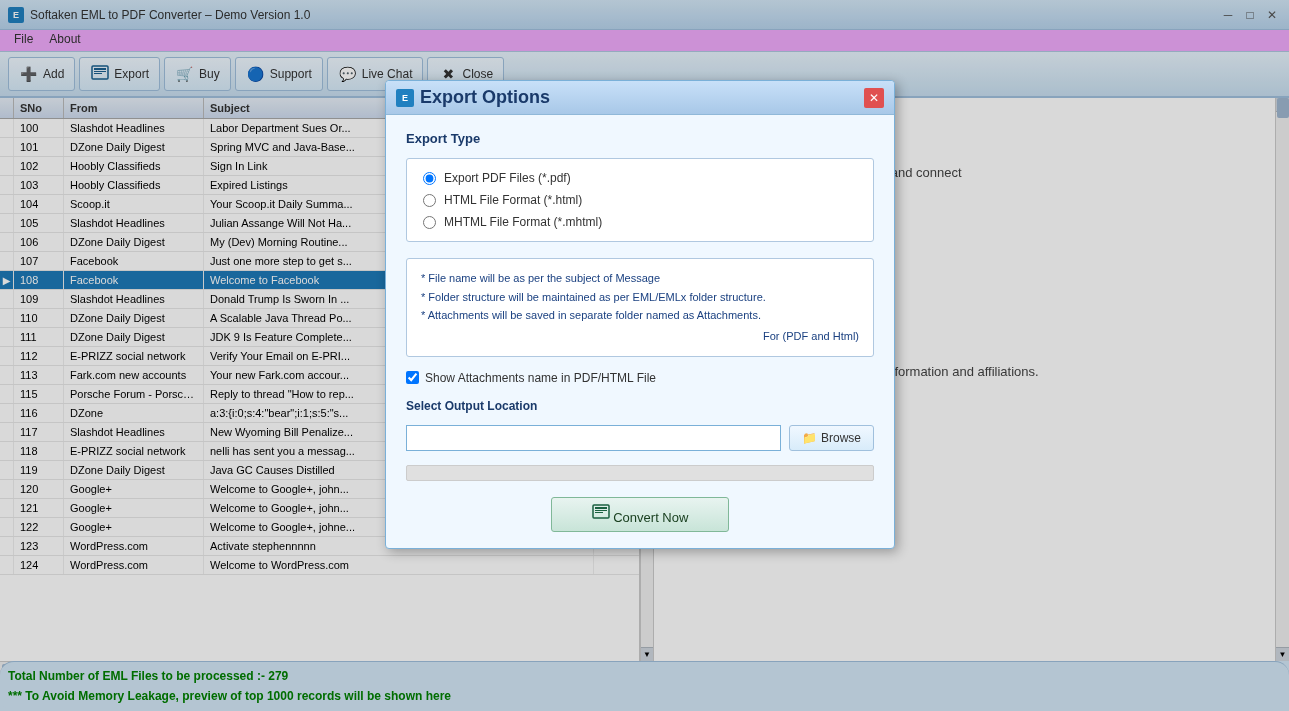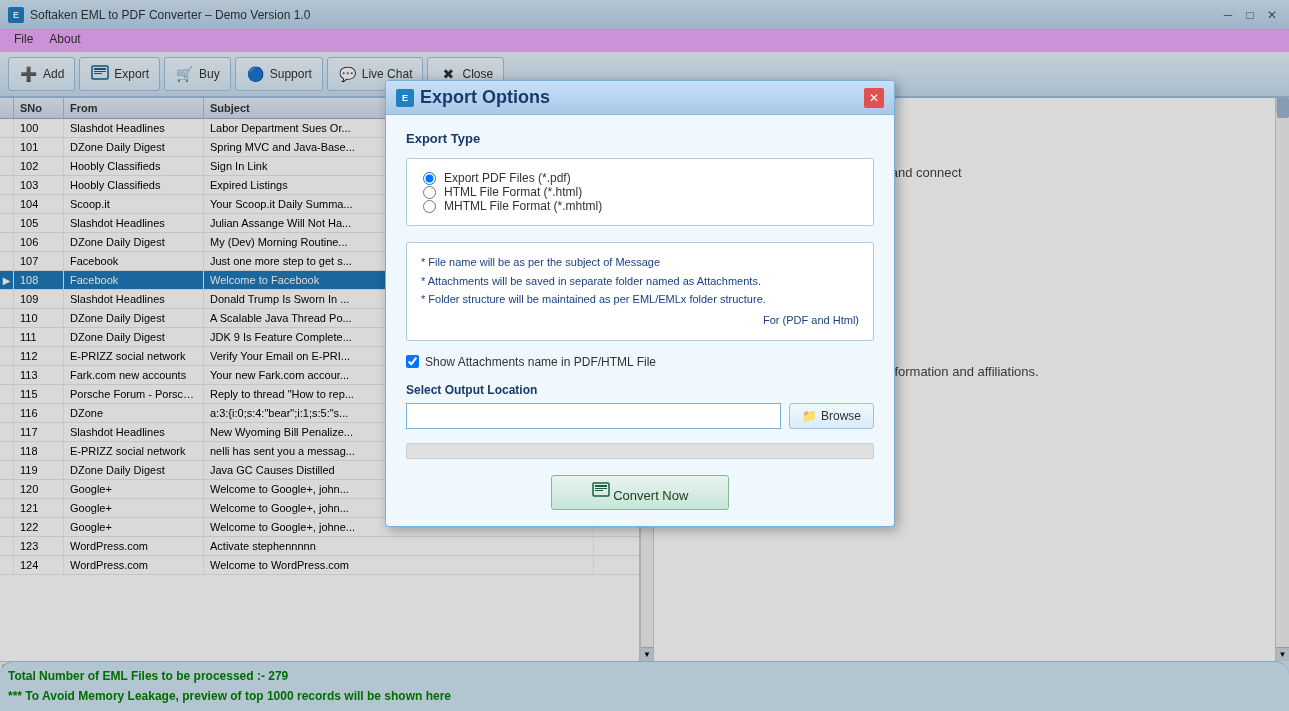--- a/index.html
+++ b/index.html
@@ -233,21 +233,21 @@
     }
     .export-type-label {
       font-size: 13px;
       font-weight: bold;
       color: #1a3a6a;
       margin-bottom: 12px;
     }
     .radio-group {
       display: flex;
       flex-direction: column;
-      gap: 0;
+      gap: 8px;
       margin-bottom: 16px;
       background: white;
       border: 1px solid #b0c8e0;
       padding: 12px 16px;
       border-radius: 3px;
     }
     .radio-option {
       display: flex;
       align-items: center;
       gap: 8px;
@@ -278,21 +278,21 @@
       gap: 6px;
       margin-bottom: 14px;
       font-size: 12px;
       color: #333;
     }
     .checkbox-row input[type="checkbox"] { cursor: pointer; }
     .output-location-label {
       font-size: 12px;
       font-weight: bold;
       color: #1a3a6a;
-      margin-bottom: 6px;
+      margin-bottom: 12px;
     }
     .output-row {
       display: flex;
       gap: 8px;
       align-items: center;
       margin-bottom: 14px;
     }
     .output-input {
       flex: 1;
       height: 26px;
@@ -621,22 +621,22 @@
           <span>HTML File  Format (*.html)</span>
         </label>
         <label class="radio-option">
           <input type="radio" name="export-type" value="mhtml" style="">
           <span>MHTML File  Format (*.mhtml)</span>
         </label>
       </div>
 
       <div class="info-box">
         <span class="info-line">* File name will be as per the subject of Message</span>
+        <span class="info-line">* Folder structure will be maintained as per EML/EMLx folder structure.</span>
         <span class="info-line">* Attachments will be saved in separate folder named as Attachments.</span>
-        <span class="info-line">* Folder structure will be maintained as per EML/EMLx folder structure.</span>
         <div class="info-note">For (PDF and Html)</div>
       </div>
 
       <label class="checkbox-row">
         <input type="checkbox" checked="" style="">
         <span>Show Attachments name in PDF/HTML File</span>
       </label>
 
       <div class="output-location-label">Select Output Location</div>
       <div class="output-row">

